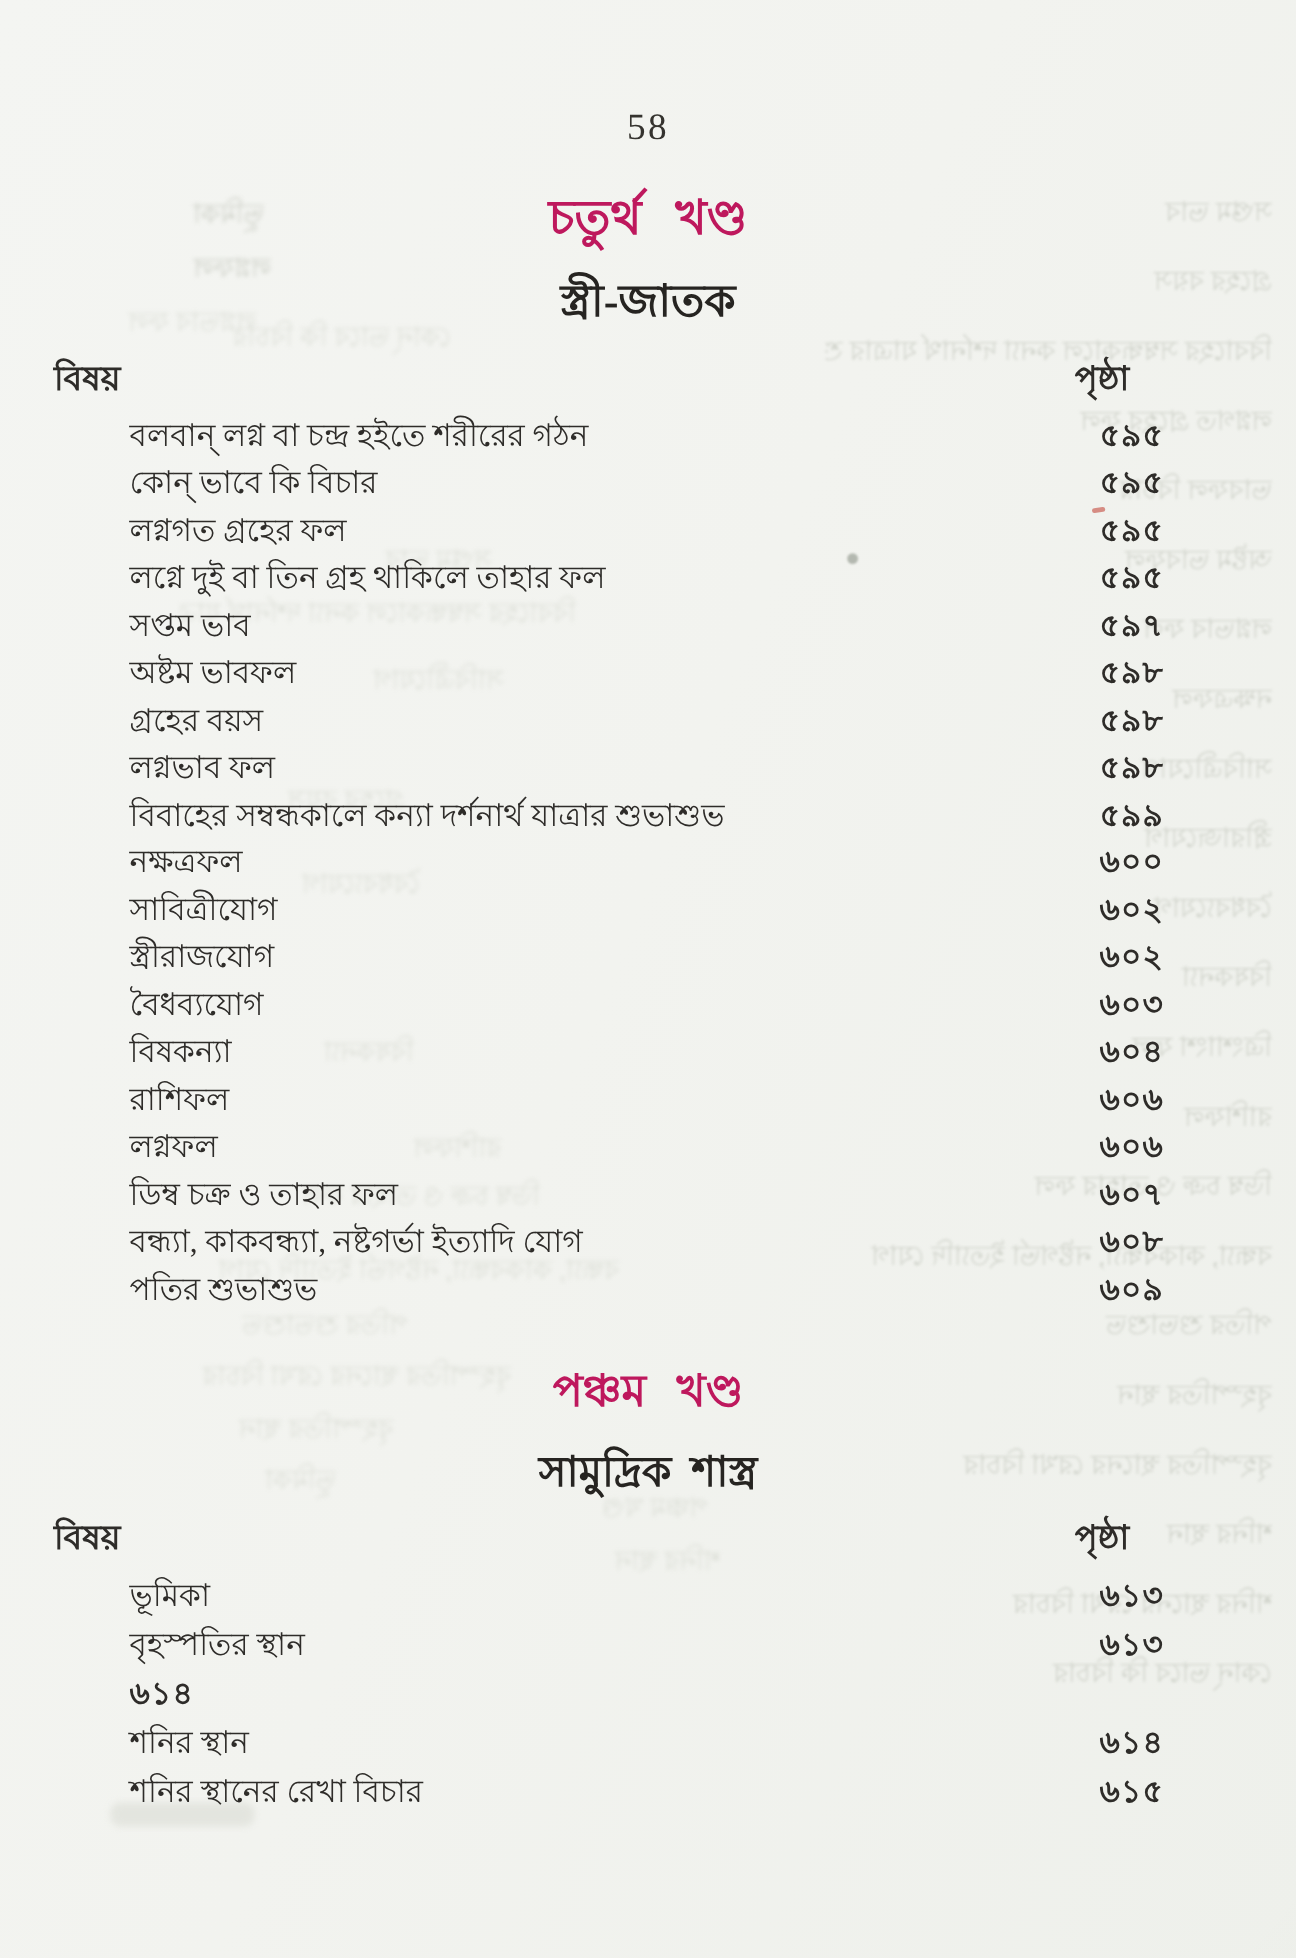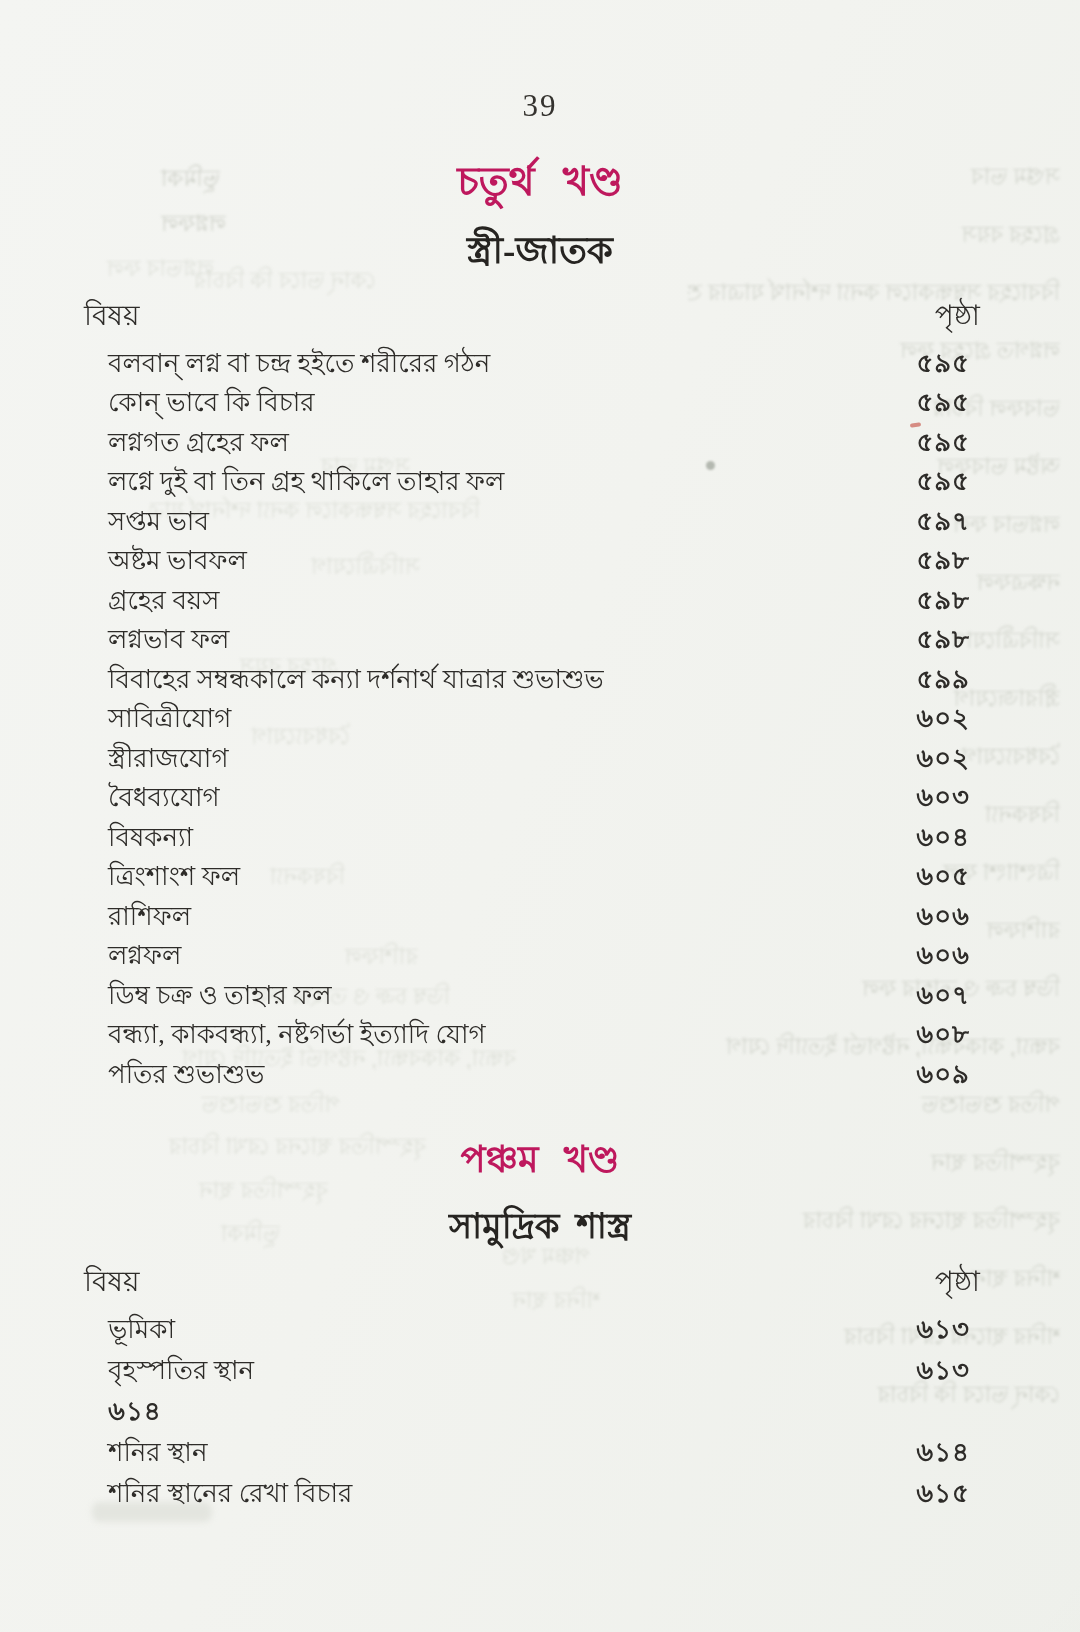--- a/index.html
+++ b/index.html
@@ -15,21 +15,21 @@
 
   .pageno{ text-align:center; padding-top:88px; font-size:31px; letter-spacing:2px; color:#35332f;}
   .h-part{ text-align:center; font-weight:700; color:#be185d;}
   .h-part.first{ margin-top:26px; font-size:40px; word-spacing:18px;}
   .h-sub{ text-align:center; font-weight:700; color:#262421;}
   .h-sub.first{ margin-top:4px; font-size:37px;}
   .h-part.second{ margin-top:34px; font-size:37px; word-spacing:16px;}
   .h-sub.second{ margin-top:6px; font-size:35px; word-spacing:8px;}
 
   .cols{ display:flex; justify-content:space-between; align-items:flex-end;
-         margin-left:84px; width:896px; font-size:28px; }
+         margin-left:45px; width:896px; font-size:28px;font-weight:bold; }
   .cols.first{ margin-top:10px; }
   .cols.second{ margin-top:2px; }
 
   .toc{ margin-top:4px; }
   .toc-row{ display:flex; justify-content:space-between; align-items:center;
             margin-left:108px; width:862px; font-size:26px; }
   .s1 .toc-row{ height:39.5px; }
   .s2 .toc-row{ height:41px; }
   .toc-row .t{ white-space:nowrap; }
   .toc-row .p{ letter-spacing:1px;font-weight:bold; }
@@ -99,21 +99,21 @@
 <div class="ghost" style="left:120px;top:1215px;width:160px;">ভূমিকা</div>
 <div class="ghost" style="left:450px;top:1238px;width:140px;">পঞ্চম খণ্ড</div>
 <div class="ghost" style="left:440px;top:1282px;width:160px;">শনির স্থান</div>
 
 <div class="speck-red"></div>
 <div class="speck-gray"></div>
 <div class="smudge"></div>
 
 <div class="content">
 
-  <div class="pageno">39</div>
+  <div class="pageno">58</div>
 
   <div class="h-part first">চতুর্থ খণ্ড</div>
   <div class="h-sub first">স্ত্রী-জাতক</div>
 
   <div class="cols first">
     <span>বিষয়</span>
     <span>পৃষ্ঠা</span>
   </div>
 
   <div class="toc s1">
@@ -147,38 +147,38 @@
       </div>
     <div class="toc-row">
         <span class="t">লগ্নভাব ফল</span>
         <span class="p">৫৯৮</span>
       </div>
     <div class="toc-row">
         <span class="t">বিবাহের সম্বন্ধকালে কন্যা দর্শনার্থ যাত্রার শুভাশুভ</span>
         <span class="p">৫৯৯</span>
       </div>
     <div class="toc-row">
+        <span class="t">নক্ষত্রফল</span>
+        <span class="p">৬০০</span>
+      </div>
+    <div class="toc-row">
         <span class="t">সাবিত্রীযোগ</span>
         <span class="p">৬০২</span>
       </div>
     <div class="toc-row">
         <span class="t">স্ত্রীরাজযোগ</span>
         <span class="p">৬০২</span>
       </div>
     <div class="toc-row">
         <span class="t">বৈধব্যযোগ</span>
         <span class="p">৬০৩</span>
       </div>
     <div class="toc-row">
         <span class="t">বিষকন্যা</span>
         <span class="p">৬০৪</span>
-      </div>
-    <div class="toc-row">
-        <span class="t">ত্রিংশাংশ ফল</span>
-        <span class="p">৬০৫</span>
       </div>
     <div class="toc-row">
         <span class="t">রাশিফল</span>
         <span class="p">৬০৬</span>
       </div>
     <div class="toc-row">
         <span class="t">লগ্নফল</span>
         <span class="p">৬০৬</span>
       </div>
     <div class="toc-row">

